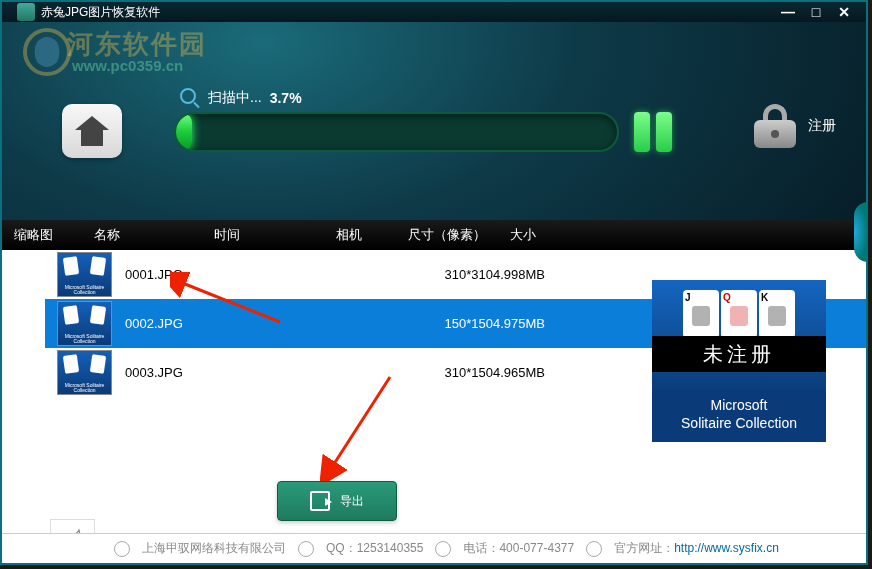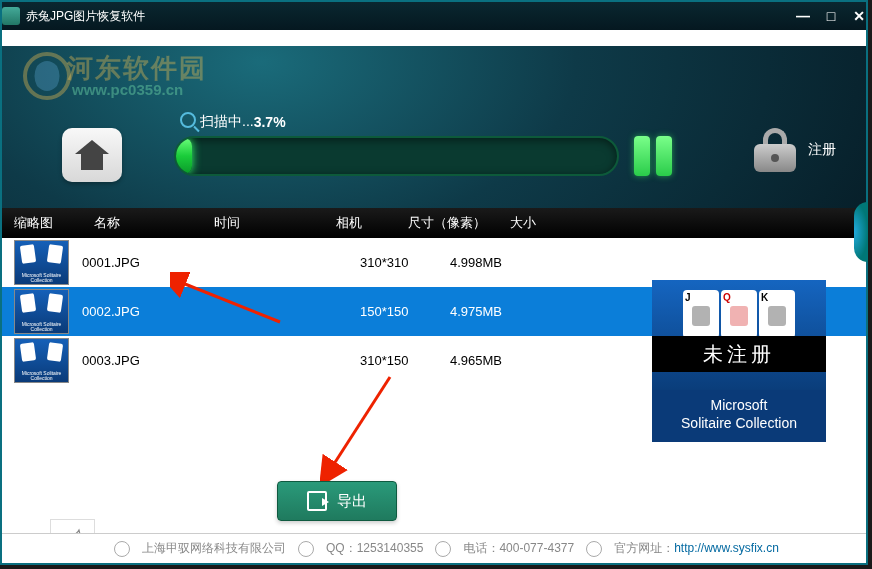--- a/index.html
+++ b/index.html
@@ -1,37 +1,37 @@
 <!DOCTYPE html>
 <html><head>
   <meta charset="utf-8">
   <style>
     * { margin: 0; padding: 0; box-sizing: border-box; font-family: "Microsoft YaHei", Arial, sans-serif; }
     body { background: #1a1a1a; width: 872px; height: 569px; overflow: hidden; position: relative; }
     
     .window { width: 868px; height: 565px; border: 2px solid #0a7080; background: #fff; position: relative; }
     
-    .title-bar { height: 28px; background: linear-gradient(#0a2730, #051820); display: flex; align-items: center; padding: 0 0; color: #fff; font-size: 12px; }
+    .title-bar { height: 20px; background: linear-gradient(#0a2730, #051820); display: flex; align-items: center; padding: 0 15px; color: #fff; font-size: 12px; }
     .title-bar .app-icon { width: 18px; height: 18px; background: linear-gradient(#4a9, #276); border-radius: 3px; margin-right: 6px; }
     .title-bar .title-text { flex: 1; }
     .win-controls { display: flex; gap: 14px; }
     .win-btn { width: 14px; height: 14px; color: #fff; cursor: pointer; display: flex; align-items: center; justify-content: center; font-size: 14px; font-weight: bold; }
     
-    .header-panel { height: 162px; background: radial-gradient(ellipse 700px 400px at 30% 10%, #1a6b7a 0%, #0e3a48 45%, #061c26 100%); position: relative; overflow: hidden; margin-top: 16px; }
+    .header-panel { height: 198px; background: radial-gradient(ellipse 700px 400px at 30% 10%, #1a6b7a 0%, #0e3a48 45%, #061c26 100%); position: relative; overflow: hidden; }
     
     .watermark-logo { position: absolute; top: 5px; left: 20px; width: 50px; height: 50px; }
     .watermark-text { position: absolute; top: 5px; left: 65px; font-size: 26px; font-weight: bold; color: rgba(255,200,80,0.35); letter-spacing: 2px; }
     .watermark-url { position: absolute; top: 35px; left: 70px; font-size: 15px; color: rgba(100,200,160,0.5); font-weight: bold; }
     
     .home-btn { position: absolute; left: 60px; top: 82px; width: 60px; height: 54px; background: linear-gradient(#f8f8f8, #d8d8d8); border-radius: 10px; display: flex; align-items: center; justify-content: center; cursor: pointer; box-shadow: 0 2px 4px rgba(0,0,0,0.3); }
     .home-icon-shape { width: 34px; height: 30px; position: relative; }
     .home-icon-shape::before { content: ''; position: absolute; top: 0; left: 50%; transform: translateX(-50%); border-left: 17px solid transparent; border-right: 17px solid transparent; border-bottom: 14px solid #444; }
     .home-icon-shape::after { content: ''; position: absolute; bottom: 0; left: 6px; width: 22px; height: 18px; background: #444; }
     
-    .scan-status { position: absolute; left: 178px; top: 66px; display: flex; align-items: center; gap: 0; color: #fff; font-size: 14px; }
+    .scan-status { position: absolute; left: 178px; top: 66px; display: flex; align-items: center; gap: 8px; color: #fff; font-size: 14px; }
     .magnify-icon { width: 20px; height: 20px; position: relative; }
     .magnify-icon::before { content: ''; position: absolute; width: 12px; height: 12px; border: 2px solid #5bd; border-radius: 50%; left: 0; top: 0; }
     .magnify-icon::after { content: ''; position: absolute; width: 7px; height: 2px; background: #5bd; transform: rotate(45deg); right: 0; bottom: 2px; }
     .scan-percent { font-weight: bold; }
     
     .progress-outer { position: absolute; left: 172px; top: 90px; width: 445px; height: 40px; background: #0a3a30; border-radius: 20px; border: 2px solid #0d5a3a; overflow: hidden; box-shadow: inset 0 2px 8px rgba(0,0,0,0.5); }
     .progress-inner { height: 100%; background: linear-gradient(#6aff7a, #1acc3a, #0a9a2a); border-radius: 18px; box-shadow: 0 0 10px #3f6; }
     
     .pause-btn { position: absolute; left: 632px; top: 90px; display: flex; gap: 6px; cursor: pointer; }
     .pause-bar { width: 16px; height: 40px; background: linear-gradient(#7aff8a, #2acc4a); border-radius: 4px; box-shadow: 0 0 6px rgba(60,255,100,0.5); }
@@ -46,45 +46,45 @@
     .table-area { background: #fff; }
     .table-header { height: 30px; background: linear-gradient(#1a1a1a, #000); display: flex; align-items: center; color: #fff; font-size: 13px; padding-left: 12px; gap: 12px; }
     .th { }
     .th.thumb { width: 68px; }
     .th.name { width: 108px; }
     .th.time { width: 110px; }
     .th.camera { width: 60px; }
     .th.dim { width: 90px; }
     .th.size { width: 80px; }
     
-    .table-body { min-height: 195px; position: relative; }
+    .table-body { min-height: 195px; position: relative; padding-left: 43px; }
     .row { height: 49px; display: flex; align-items: center; font-size: 13px; cursor: pointer; padding-left: 12px; }
     .row.selected { background: #0b7ed9; color: #fff; }
     .row .cell.thumb { width: 68px; display: flex; }
     .row .cell.name { width: 108px; }
     .row .cell.time { width: 110px; }
     .row .cell.camera { width: 60px; }
-    .row .cell.dim { width: 90px; }
+    .row .cell.dim { width: 90px; text-align: right; }
     .row .cell.size { width: 80px; }
     .thumb-img { width: 55px; height: 45px; background: linear-gradient(#1560b8, #0a3a78); border: 1px solid #888; position: relative; }
     .thumb-img::before { content: ''; position: absolute; top: 4px; left: 6px; width: 14px; height: 18px; background: #fff; border-radius: 2px; transform: rotate(-8deg); }
     .thumb-img::after { content: ''; position: absolute; top: 4px; right: 6px; width: 14px; height: 18px; background: #fff; border-radius: 2px; transform: rotate(8deg); }
     .thumb-text { position: absolute; bottom: 1px; left: 0; right: 0; font-size: 5px; color: #fff; text-align: center; line-height: 1; }
     
     .preview-panel { position: absolute; right: 40px; top: 278px; width: 174px; }
     .preview-img { width: 174px; height: 110px; background: linear-gradient(#1565c0, #0a3d7a); position: relative; display: flex; justify-content: center; padding-top: 10px; gap: 2px; }
     .card { width: 36px; height: 48px; background: #fff; border-radius: 4px; position: relative; font-size: 10px; font-weight: bold; padding: 2px; }
     .card.j { color: #000; } .card.q { color: #c00; } .card.k { color: #000; }
     .card::after { content:''; position:absolute; left:50%; top:55%; transform:translate(-50%,-50%); width:18px; height:20px; background:currentColor; opacity:0.3; border-radius:3px; }
     .unreg-band { position: absolute; top: 56px; left: 0; right: 0; height: 36px; background: #000; color: #fff; font-size: 20px; display: flex; align-items: center; justify-content: center; letter-spacing: 4px; }
     .preview-caption { background: #0a3a78; color: #fff; text-align: center; padding: 6px 0 10px; font-size: 14px; line-height: 1.3; }
     
     .arrow { position: absolute; pointer-events: none; }
     
-    .export-btn { position: absolute; left: 275px; bottom: 42px; width: 120px; height: 40px; background: linear-gradient(#2a9a7a, #1f7a5e); border: 1px solid #0f5a40; border-radius: 4px; display: flex; align-items: center; justify-content: center; gap: 10px; color: #fff; font-size: 15px; cursor: pointer; box-shadow: 0 2px 4px rgba(0,0,0,0.2); }
+    .export-btn { position: absolute; left: 275px; bottom: 42px; width: 120px; height: 40px; background: linear-gradient(#2a9a7a, #1f7a5e); border: 1px solid #0f5a40; border-radius: 4px; display: flex; align-items: center; justify-content: center; gap: 10px; color: #fff; font-size: 12px; cursor: pointer; box-shadow: 0 2px 4px rgba(0,0,0,0.2); }
     .export-icon { width: 20px; height: 20px; border: 2px solid #fff; border-radius: 2px; position: relative; }
     .export-icon::after { content: ''; position: absolute; right: -4px; top: 5px; border-left: 7px solid #fff; border-top: 4px solid transparent; border-bottom: 4px solid transparent; }
     
     .footer { position: absolute; bottom: 0; left: 0; right: 0; height: 30px; border-top: 1px solid #ccc; background: #fff; display: flex; align-items: center; font-size: 12px; color: #888; padding-left: 50px; gap: 12px; }
     .footer-logo { position: absolute; left: 48px; bottom: 2px; width: 45px; height: 42px; border: 1px solid #ddd; background: #fff; display:flex; align-items:center; justify-content:center; }
     .footer-logo svg { width: 32px; height: 32px; }
     .foot-icon { width: 16px; height: 16px; border: 1.5px solid #aaa; border-radius: 50%; position: relative; }
     .footer .spacer { width: 50px; }
     .foot-link { color: #0369a1; text-decoration: none; }
     

